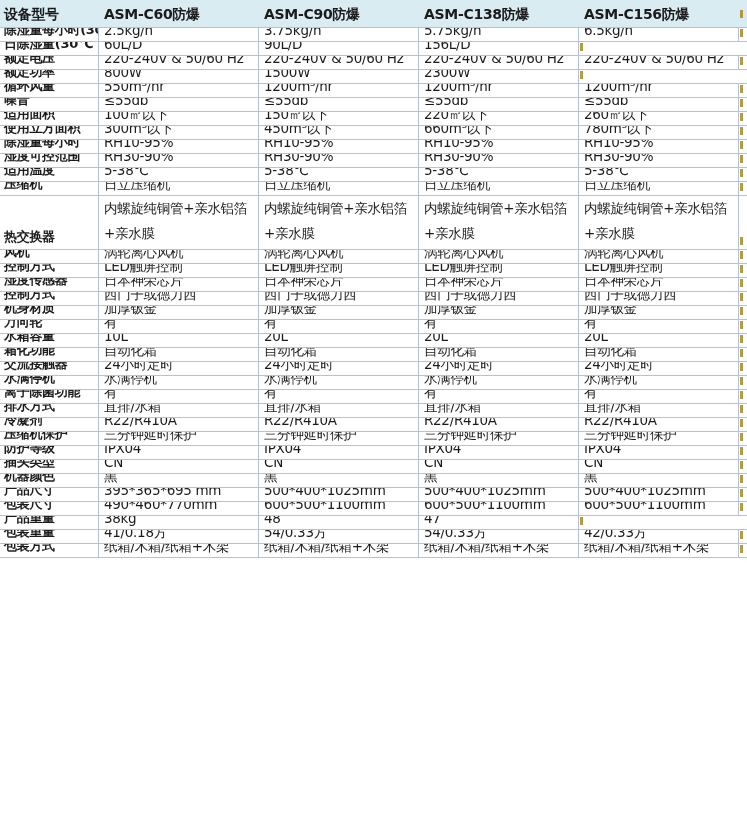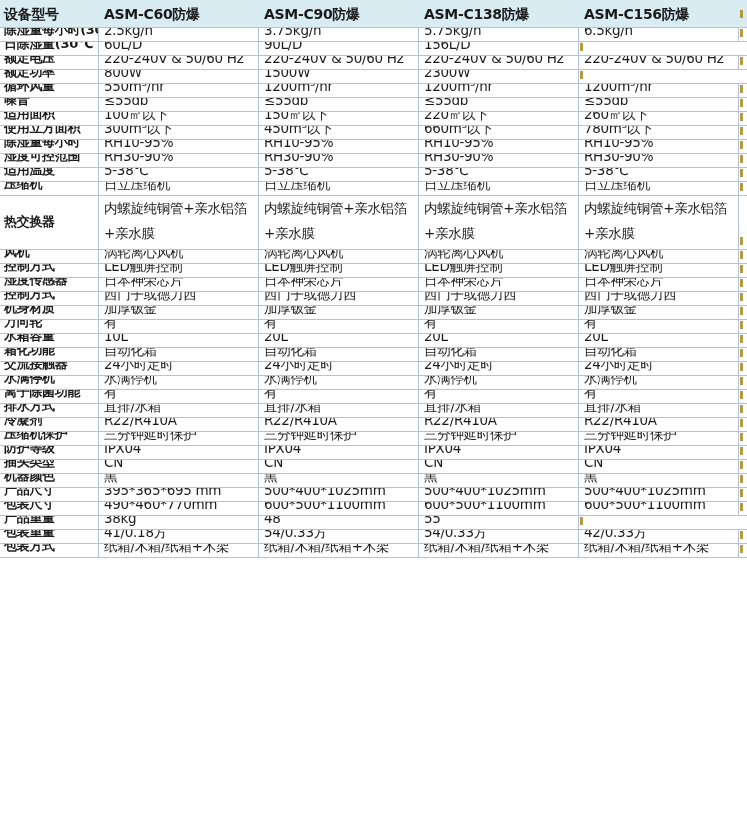--- a/index.html
+++ b/index.html
@@ -52,21 +52,21 @@
   .sliver-cell .mark {
     width:3px; height:8px;
     background:#a98a1d;
     opacity:0.85;
   }
   .tall .value-cell {
     white-space:normal;
     line-height:25px;
     padding-bottom:3px;
   }
-  .tall .label-cell { padding-bottom:19px; }
+  .tall .label-cell { padding-bottom:4px; }
 </style>
 </head>
 <body>
 
 <div class="sheet">
 
   <div class="row header-row">
     <div class="cell label-cell">设备型号</div>
     <div class="cell value-cell">ASM-C60防爆</div>
     <div class="cell value-cell">ASM-C90防爆</div>
@@ -393,21 +393,21 @@
         <div class="cell value-cell">600*500*1100mm</div>
         <div class="cell value-cell">600*500*1100mm</div>
         <div class="cell sliver-cell">
           <span class="mark"></span>
         </div>
       </div>
       <div class="row">
         <div class="cell label-cell">产品重量</div>
         <div class="cell value-cell">38kg</div>
         <div class="cell value-cell">48</div>
-        <div class="cell value-cell">55</div>
+        <div class="cell value-cell">47</div>
         <div class="cell sliver-cell">
           <span class="mark"></span>
         </div>
       </div>
       <div class="row">
         <div class="cell label-cell">包装重量</div>
         <div class="cell value-cell">41/0.18方</div>
         <div class="cell value-cell">54/0.33方</div>
         <div class="cell value-cell">54/0.33方</div>
         <div class="cell value-cell">42/0.33方</div>

